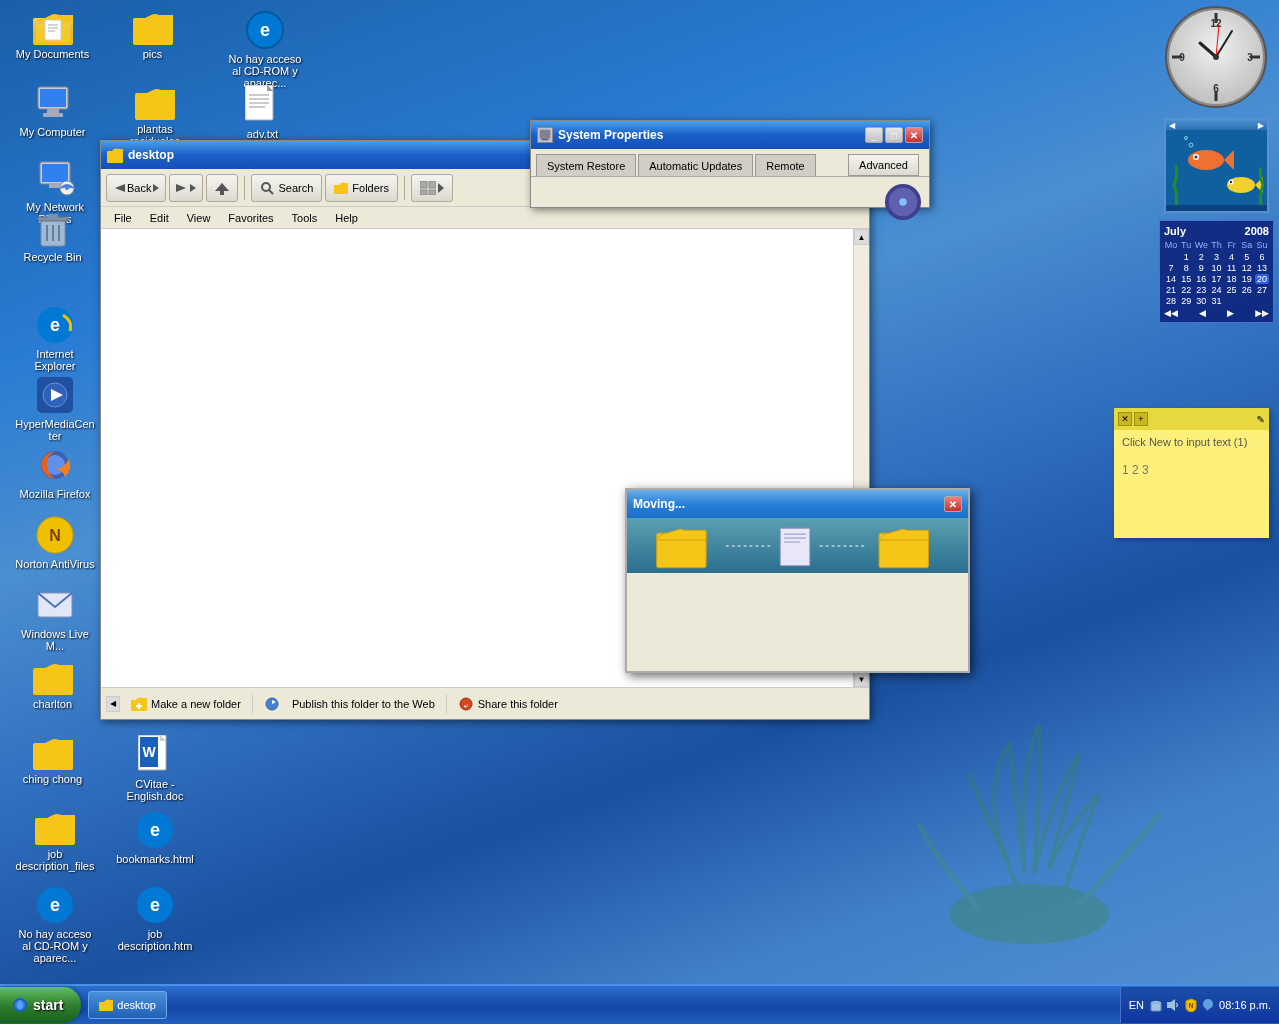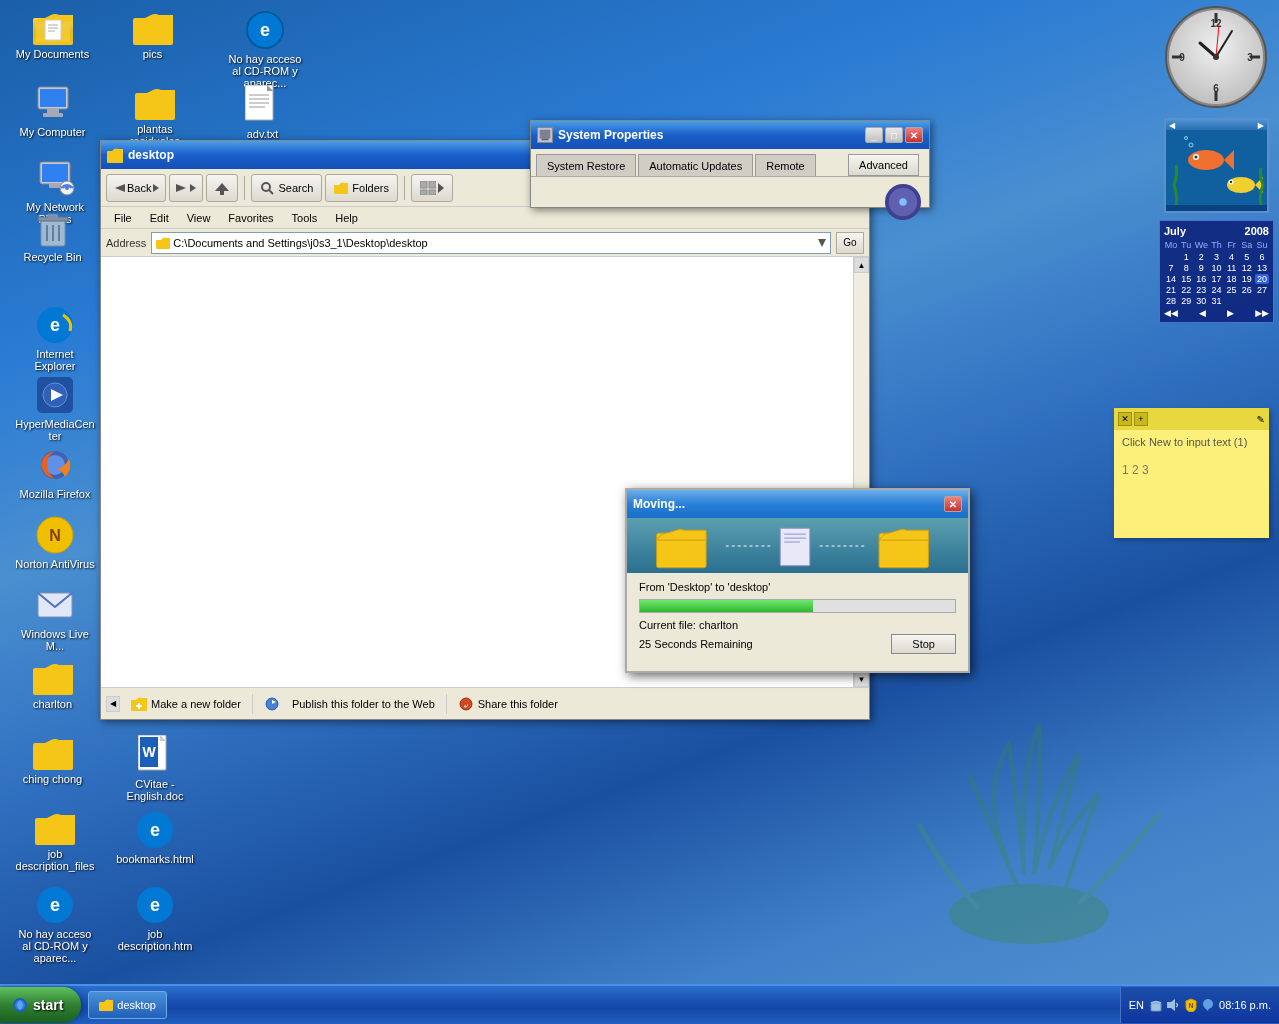--- a/index.html
+++ b/index.html
@@ -520,36 +520,20 @@
 
     <div style="height:22px;background:#ece9d8;display:flex;align-items:center;padding:0 5px;border-bottom:1px solid #ccc;gap:2px;">
       <span style="padding:2px 8px;cursor:pointer;font-size:11px;">File</span>
       <span style="padding:2px 8px;cursor:pointer;font-size:11px;">Edit</span>
       <span style="padding:2px 8px;cursor:pointer;font-size:11px;">View</span>
       <span style="padding:2px 8px;cursor:pointer;font-size:11px;">Favorites</span>
       <span style="padding:2px 8px;cursor:pointer;font-size:11px;">Tools</span>
       <span style="padding:2px 8px;cursor:pointer;font-size:11px;">Help</span>
     </div>
 
-    <div style="height:28px;background:#ece9d8;display:flex;align-items:center;padding:0 5px;border-bottom:1px solid #ccc;gap:5px;">
-      <span style="font-size:11px;color:#333;">Address</span>
-      <div style="display:flex;align-items:center;flex:1;height:22px;border:1px solid #7f9db9;background:white;padding:0 4px;gap:3px;">
-        <svg viewBox="0 0 14 12" width="14" height="12">
-          <rect x="0" y="3" width="14" height="9" rx="1" fill="#f5c518"></rect>
-          <path d="M0,5 Q2,3 5,3 L7,1 Q9,0 11,1 L14,1 L14,5 Z" fill="#f5c518"></path>
-        </svg>
-        <span style="font-size:11px;flex:1;">C:\Documents and Settings\j0s3_1\Desktop\desktop</span>
-        <svg viewBox="0 0 8 8" width="8" height="8">
-            <polygon points="0,0 8,0 4,8" fill="#555"></polygon>
-          </svg>
-      </div>
-      <div style="width:28px;height:22px;background:linear-gradient(to bottom,#f5f4ef,#dcdad0);border:1px solid #b0a898;display:flex;align-items:center;justify-content:center;cursor:pointer;font-size:11px;">
-        <span style="font-size:10px;">Go</span>
-      </div>
-    </div>
 
     <div style="flex:1;background:white;position:relative;overflow:hidden;">
 
       <div style="position:absolute;right:0;top:0;bottom:0;width:16px;background:#f0ede0;border-left:1px solid #ccc;display:flex;flex-direction:column;">
         <div style="height:16px;background:#ddd;border:1px solid #ccc;display:flex;align-items:center;justify-content:center;cursor:pointer;font-size:8px;">▲</div>
         <div style="flex:1;"></div>
         <div style="height:16px;background:#ddd;border:1px solid #ccc;display:flex;align-items:center;justify-content:center;cursor:pointer;font-size:8px;">▼</div>
       </div>
     </div>
 
@@ -610,36 +594,20 @@
         <line x1="159" y1="24" x2="175" y2="24" stroke="#9090d0" stroke-width="1"></line>
 
         <rect x="255" y="15" width="50" height="35" rx="2" fill="#f5c518" stroke="#d0a010"></rect>
         <path d="M255,22 Q260,15 265,15 L275,12 Q279,10 283,12 L305,12 L305,22 Z" fill="#f5c518" stroke="#d0a010"></path>
 
         <line x1="100" y1="28" x2="145" y2="28" stroke="white" stroke-width="1" stroke-dasharray="3,3"></line>
         <line x1="195" y1="28" x2="240" y2="28" stroke="white" stroke-width="1" stroke-dasharray="3,3"></line>
       </svg>
     </div>
 
-    <div style="padding:8px 12px;">
-      <div style="font-size:11px;margin-bottom:6px;">From 'Desktop' to 'desktop'</div>
-
-      <div style="width:100%;height:14px;background:#e0e0e0;border:1px solid #aaa;margin-bottom:6px;">
-        <div style="height:100%;background:linear-gradient(to bottom,#70e870,#30b830);width:55%;"></div>
-      </div>
-      <div style="font-size:11px;margin-bottom:3px;">
-        <span>Current file:</span>
-        <span> </span>
-        <span>charlton</span>
-      </div>
-      <div style="display:flex;align-items:center;justify-content:space-between;">
-        <span style="font-size:11px;">25 Seconds Remaining</span>
-        <button style="padding:3px 20px;font-size:11px;border:1px solid #888;background:linear-gradient(to bottom,#f5f4ef,#dcdad0);cursor:pointer;">Stop</button>
-      </div>
-    </div>
   </div>
 
 </div>
 
 <div style="position:absolute;bottom:0;left:0;right:0;height:40px;background:linear-gradient(to bottom,#2a70d0 0%,#1a50b0 40%,#1448a8 60%,#2060c0 100%);display:flex;align-items:center;z-index:1000;border-top:2px solid #4a90e8;">
 
   <div style="height:36px;background:linear-gradient(to bottom,#60c060,#308030 50%,#1a6020);border-radius:0 18px 18px 0;padding:0 18px 0 12px;display:flex;align-items:center;color:white;font-weight:bold;font-size:14px;cursor:pointer;text-shadow:1px 1px 2px black;margin-right:5px;box-shadow:1px 0 5px rgba(0,0,0,0.3);">
     <svg viewBox="0 0 16 16" width="16" height="16" style="margin-right:5px;">
       <circle cx="8" cy="8" r="7" fill="#1a60c0"></circle>
       <circle cx="8" cy="8" r="5" fill="#3080e0"></circle>

